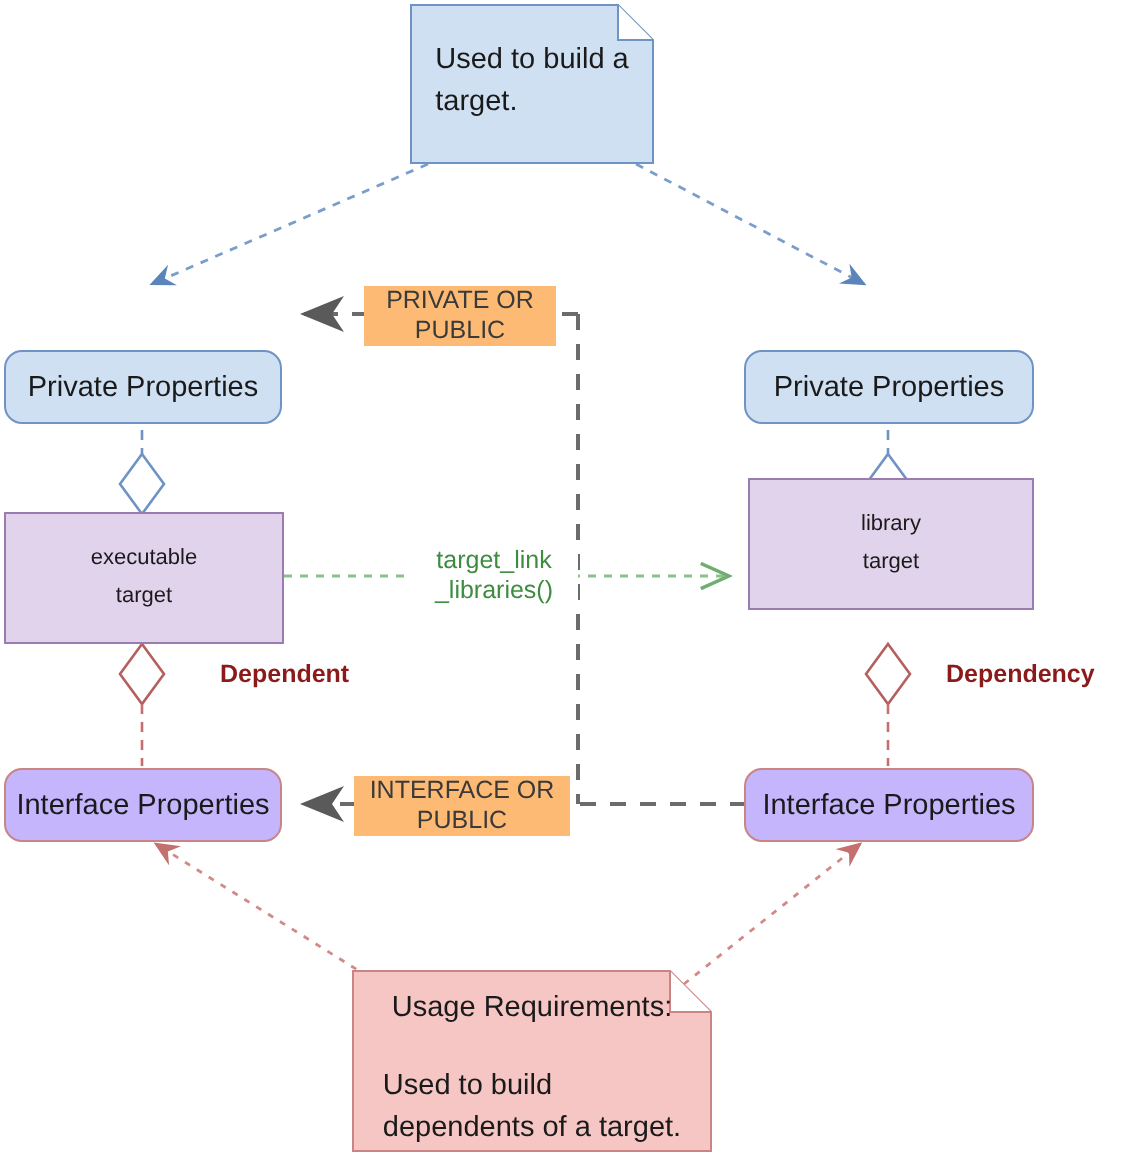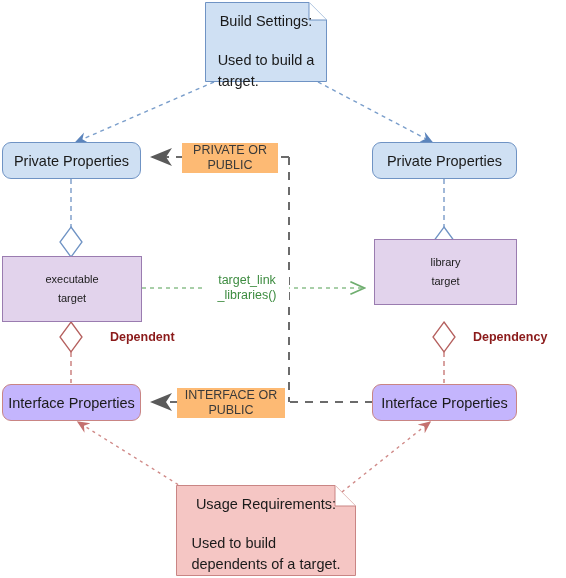--- a/index.html
+++ b/index.html
@@ -32,20 +32,21 @@
     align-items: center;
     justify-content: center;
     text-align: center;
     color: #1a1a1a;
   }
   .rounded-blue {
     background: #cfe0f3;
     border: 1px solid #6f93c4;
     border-radius: 9px;
     font-size: 14.5px;
+    margin-top: 33px;
   }
   .rounded-red {
     background: #c4b5fd;
     border: 1px solid #c98584;
     border-radius: 9px;
     font-size: 14.5px;
   }
   .rect-purple {
     background: #e2d3ec;
     border: 1px solid #9a7cb0;
@@ -152,21 +153,20 @@
 
     <path d="M 342,492 L 430,422" stroke="#d08a88" stroke-width="1.4" fill="none" stroke-dasharray="3 4" marker-end="url(#arrow-red-open)"></path>
   </svg>
 
   <div class="note" style="left:205px; top:2px; width:122px; height:80px;">
     <svg class="note-body" viewBox="0 0 122 80" preserveAspectRatio="none">
       <path d="M0.5,0.5 L104,0.5 L121.5,18 L121.5,79.5 L0.5,79.5 Z" fill="#cfe0f3" stroke="#6f93c4" stroke-width="1"></path>
       <path d="M104,0.5 L104,18 L121.5,18" fill="#ffffff" stroke="#6f93c4" stroke-width="1"></path>
     </svg>
     <div class="note-text">
-      <div class="note-title">Build Settings:</div>
       <div class="note-sub" style="white-space: pre-line;">Used to build a
 target.</div>
     </div>
   </div>
 
   <div class="note" style="left:176px; top:485px; width:180px; height:91px;">
     <svg class="note-body" viewBox="0 0 180 91" preserveAspectRatio="none">
       <path d="M0.5,0.5 L159,0.5 L179.5,21 L179.5,90.5 L0.5,90.5 Z" fill="#f5c6c4" stroke="#c98584" stroke-width="1"></path>
       <path d="M159,0.5 L159,21 L179.5,21" fill="#ffffff" stroke="#c98584" stroke-width="1"></path>
     </svg>

